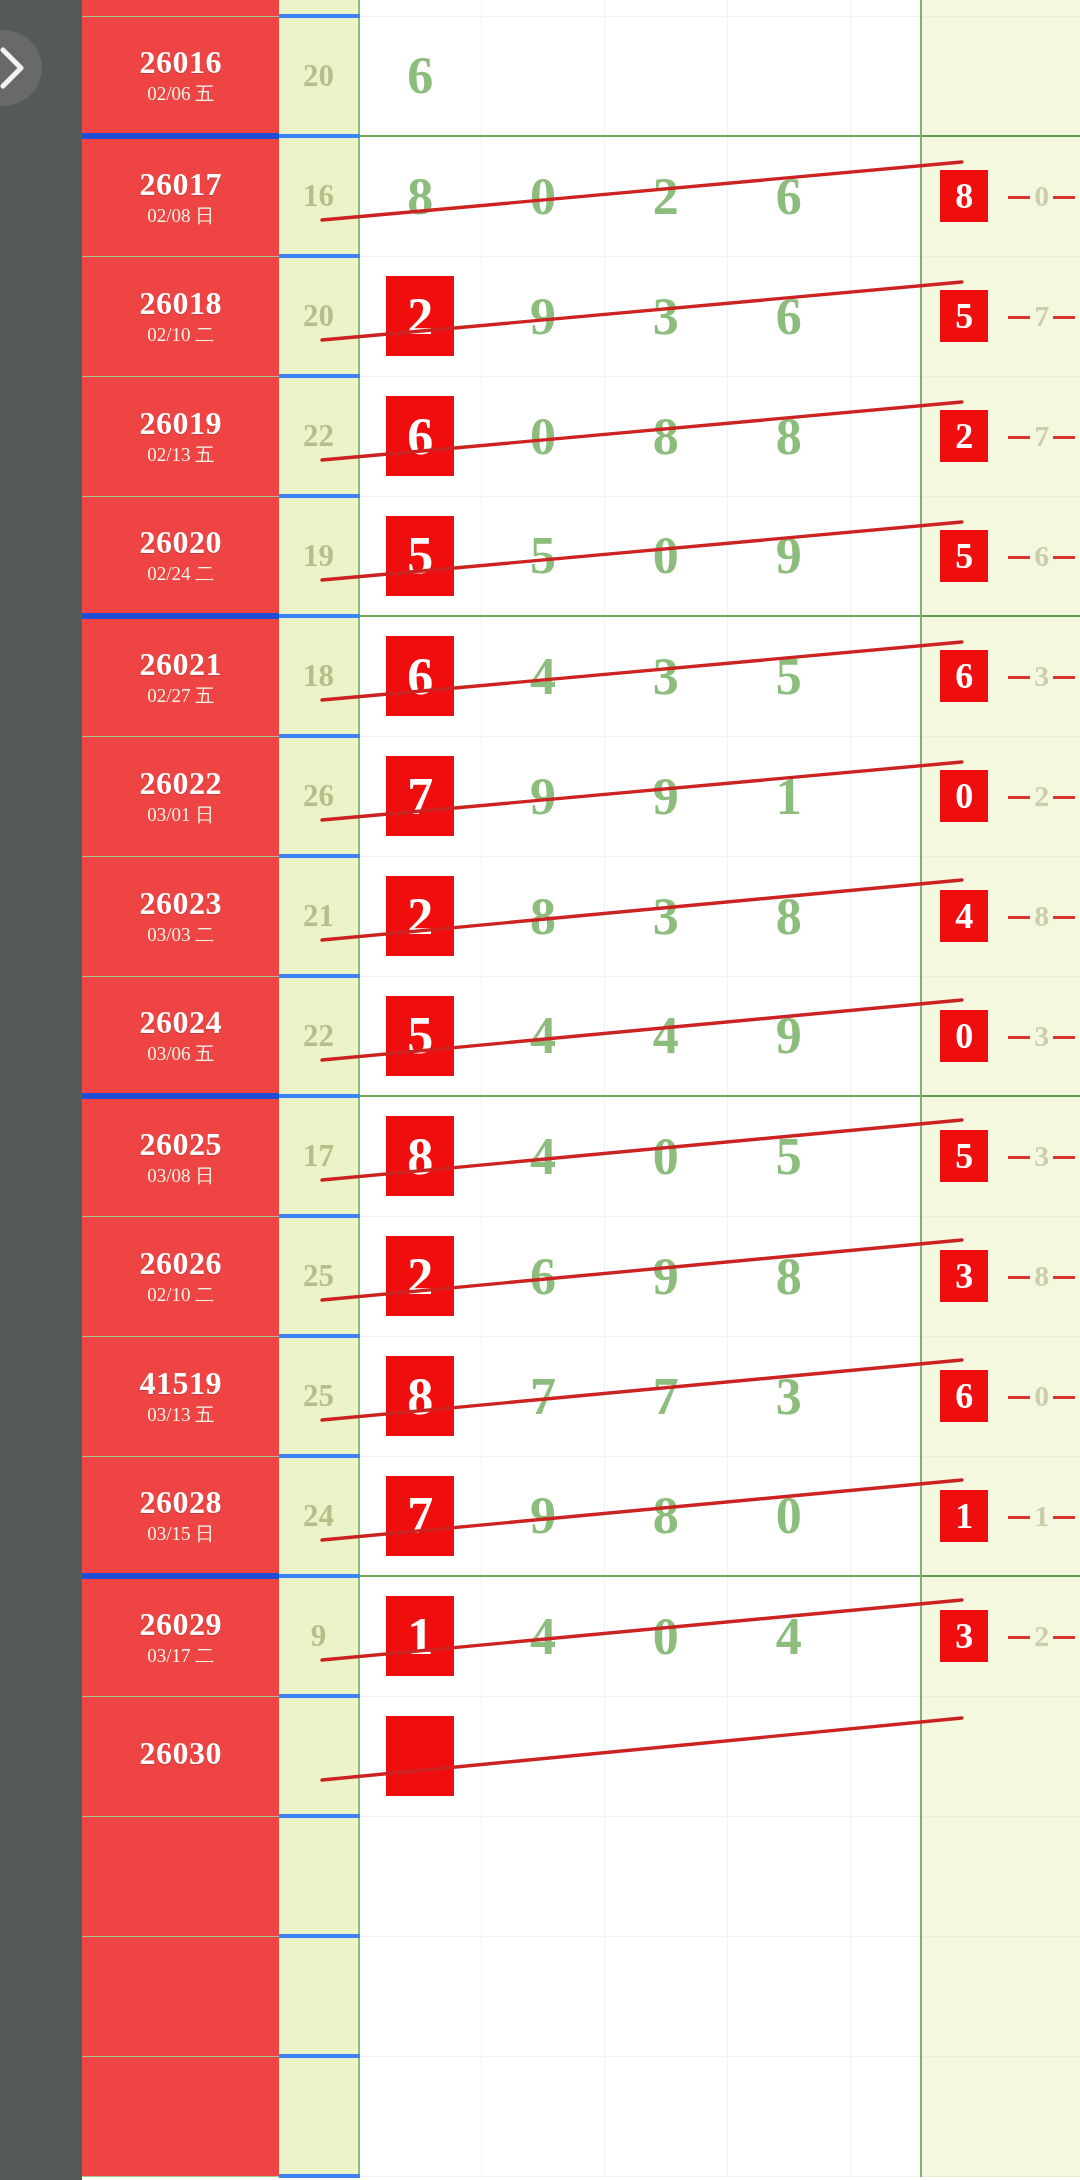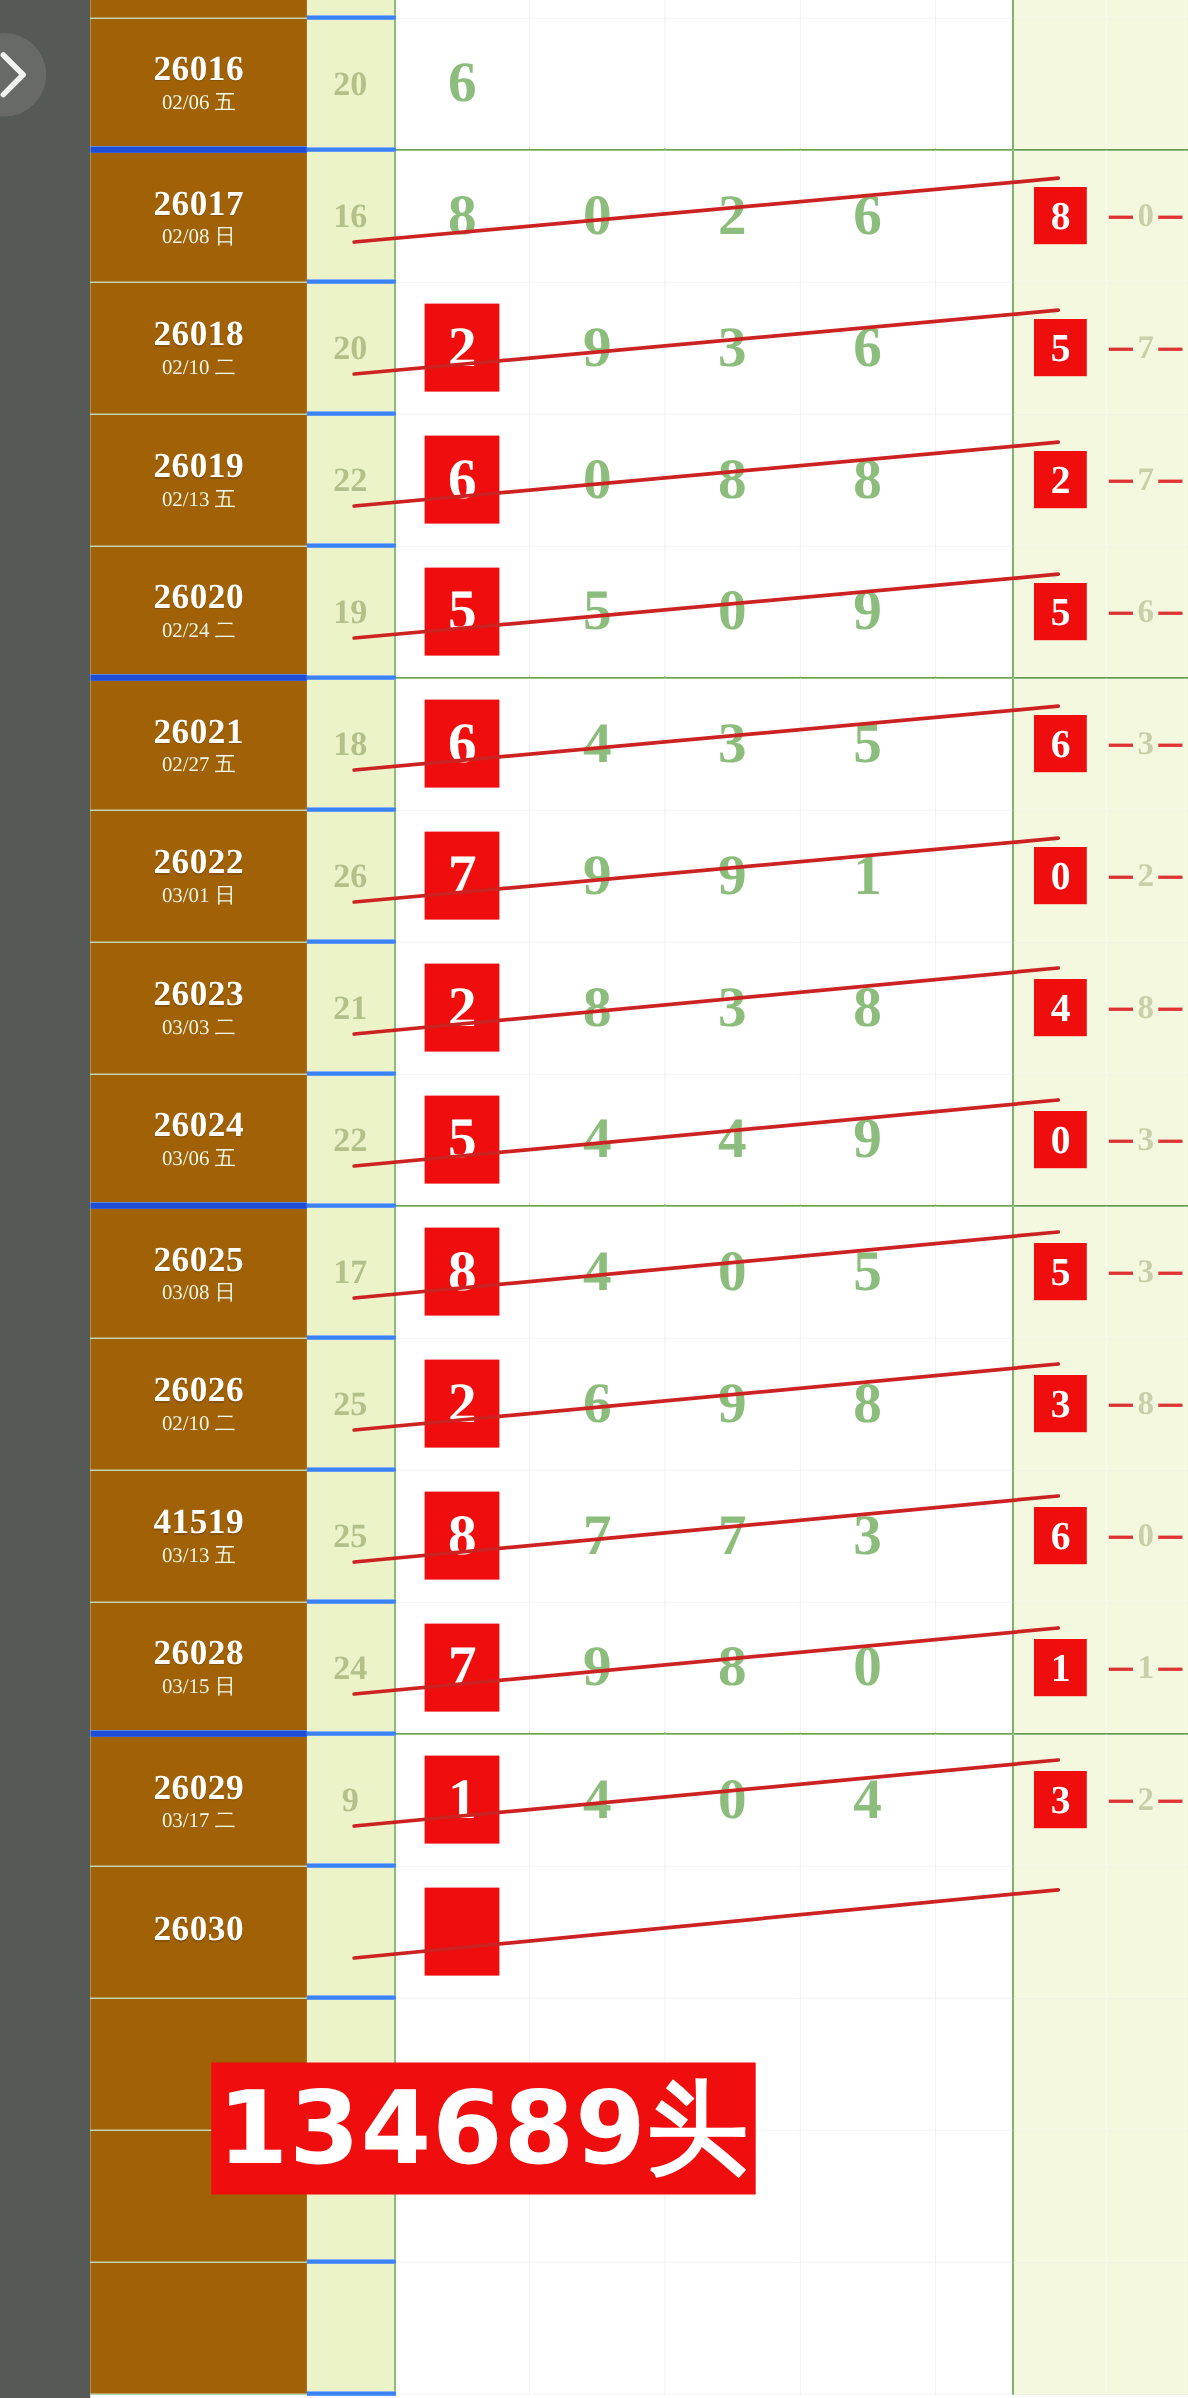--- a/index.html
+++ b/index.html
@@ -40,21 +40,21 @@
   table.grid col.c-mid   { width: 60px; }
   table.grid col.c-r2    { width: 76px; }
 
   tr.row { height: 120px; }
   tr.row.blank { height: 120px; }
 
   td { padding: 0; vertical-align: middle; text-align: center; position: relative; }
 
   
   td.idc {
-    background: #a16207;
+    background: #ef4444;
     color: #ffffff;
     border-bottom: 1px solid #9ecb8e;
     line-height: 1.05;
   }
   tr.gstart td.idc { border-top: 6px solid #1d4ed8; }
   td.idc .iss { font-size: 32px; font-weight: 700; letter-spacing: .5px;
                 text-shadow: 0 1px 1px rgba(0,0,0,.18); display:block; }
   td.idc .dt  { font-size: 19px; font-weight: 400; margin-top: 4px; display:block;
                 color: #eef6e8; }
 
@@ -451,15 +451,14 @@
         <line x1="240" y1="1060" x2="880" y2="1000"></line>
         <line x1="240" y1="1180" x2="880" y2="1120"></line>
         <line x1="240" y1="1300" x2="880" y2="1240"></line>
         <line x1="240" y1="1420" x2="880" y2="1360"></line>
         <line x1="240" y1="1540" x2="880" y2="1480"></line>
         <line x1="240" y1="1660" x2="880" y2="1600"></line>
         <line x1="240" y1="1780" x2="880" y2="1718"></line>
       </g>
     </svg>
 
-    <div class="banner" id="banner-bottom">134689头</div>
   </div>
 </div>
 
 </body></html>

